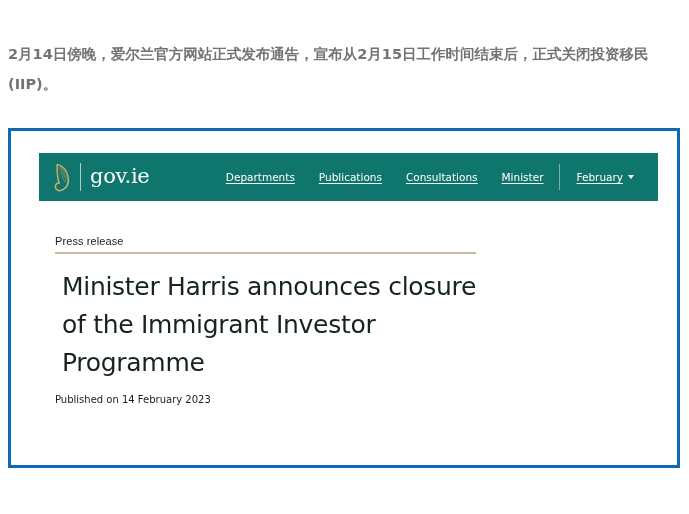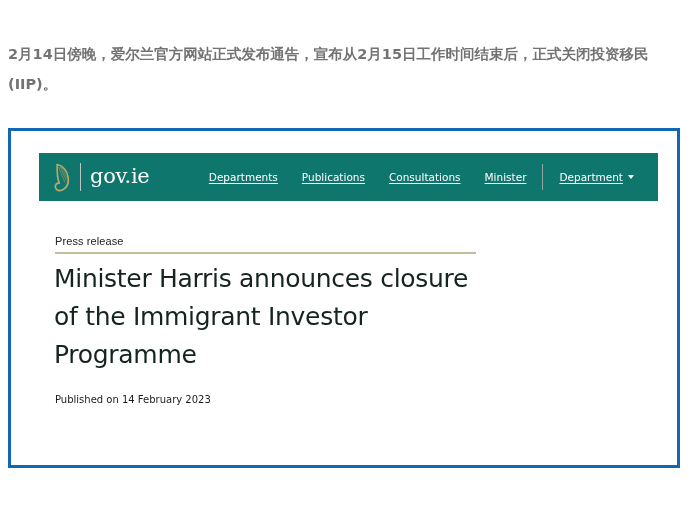--- a/index.html
+++ b/index.html
@@ -146,21 +146,21 @@
     position: absolute;
     left: 43px;
     top: 129px;
     width: 430px;
     color: #16241f;
     font-family: "DejaVu Sans", "Liberation Sans", sans-serif;
     font-size: 25px;
     font-weight: normal;
     line-height: 38px;
     letter-spacing: -0.3px;
-    margin: 0;
+    margin: 8px;
   }
 
   
   .meta {
     position: absolute;
     left: 44px;
     top: 262px;
     font-family: "DejaVu Sans", "Liberation Sans", sans-serif;
     font-size: 10px;
     color: #1b1b1b;
@@ -194,21 +194,21 @@
         <span class="brand-divider"></span>
         <span class="brand-text">gov.ie</span>
       </div>
 
       <nav class="navlinks">
         <a class="navlink">Departments</a>
         <a class="navlink">Publications</a>
         <a class="navlink">Consultations</a>
         <a class="navlink">Minister</a>
         <span class="nav-sep"></span>
-        <a class="navlink"><span>Department</span><span class="caret"></span></a>
+        <a class="navlink"><span>February</span><span class="caret"></span></a>
       </nav>
     </div>
 
     <div class="eyebrow">Press release</div>
     <div class="rule"></div>
 
     <h1 class="headline">Minister Harris announces closure of the Immigrant Investor Programme</h1>
 
     <div class="meta">
       <div>Published on 14 February 2023</div>

